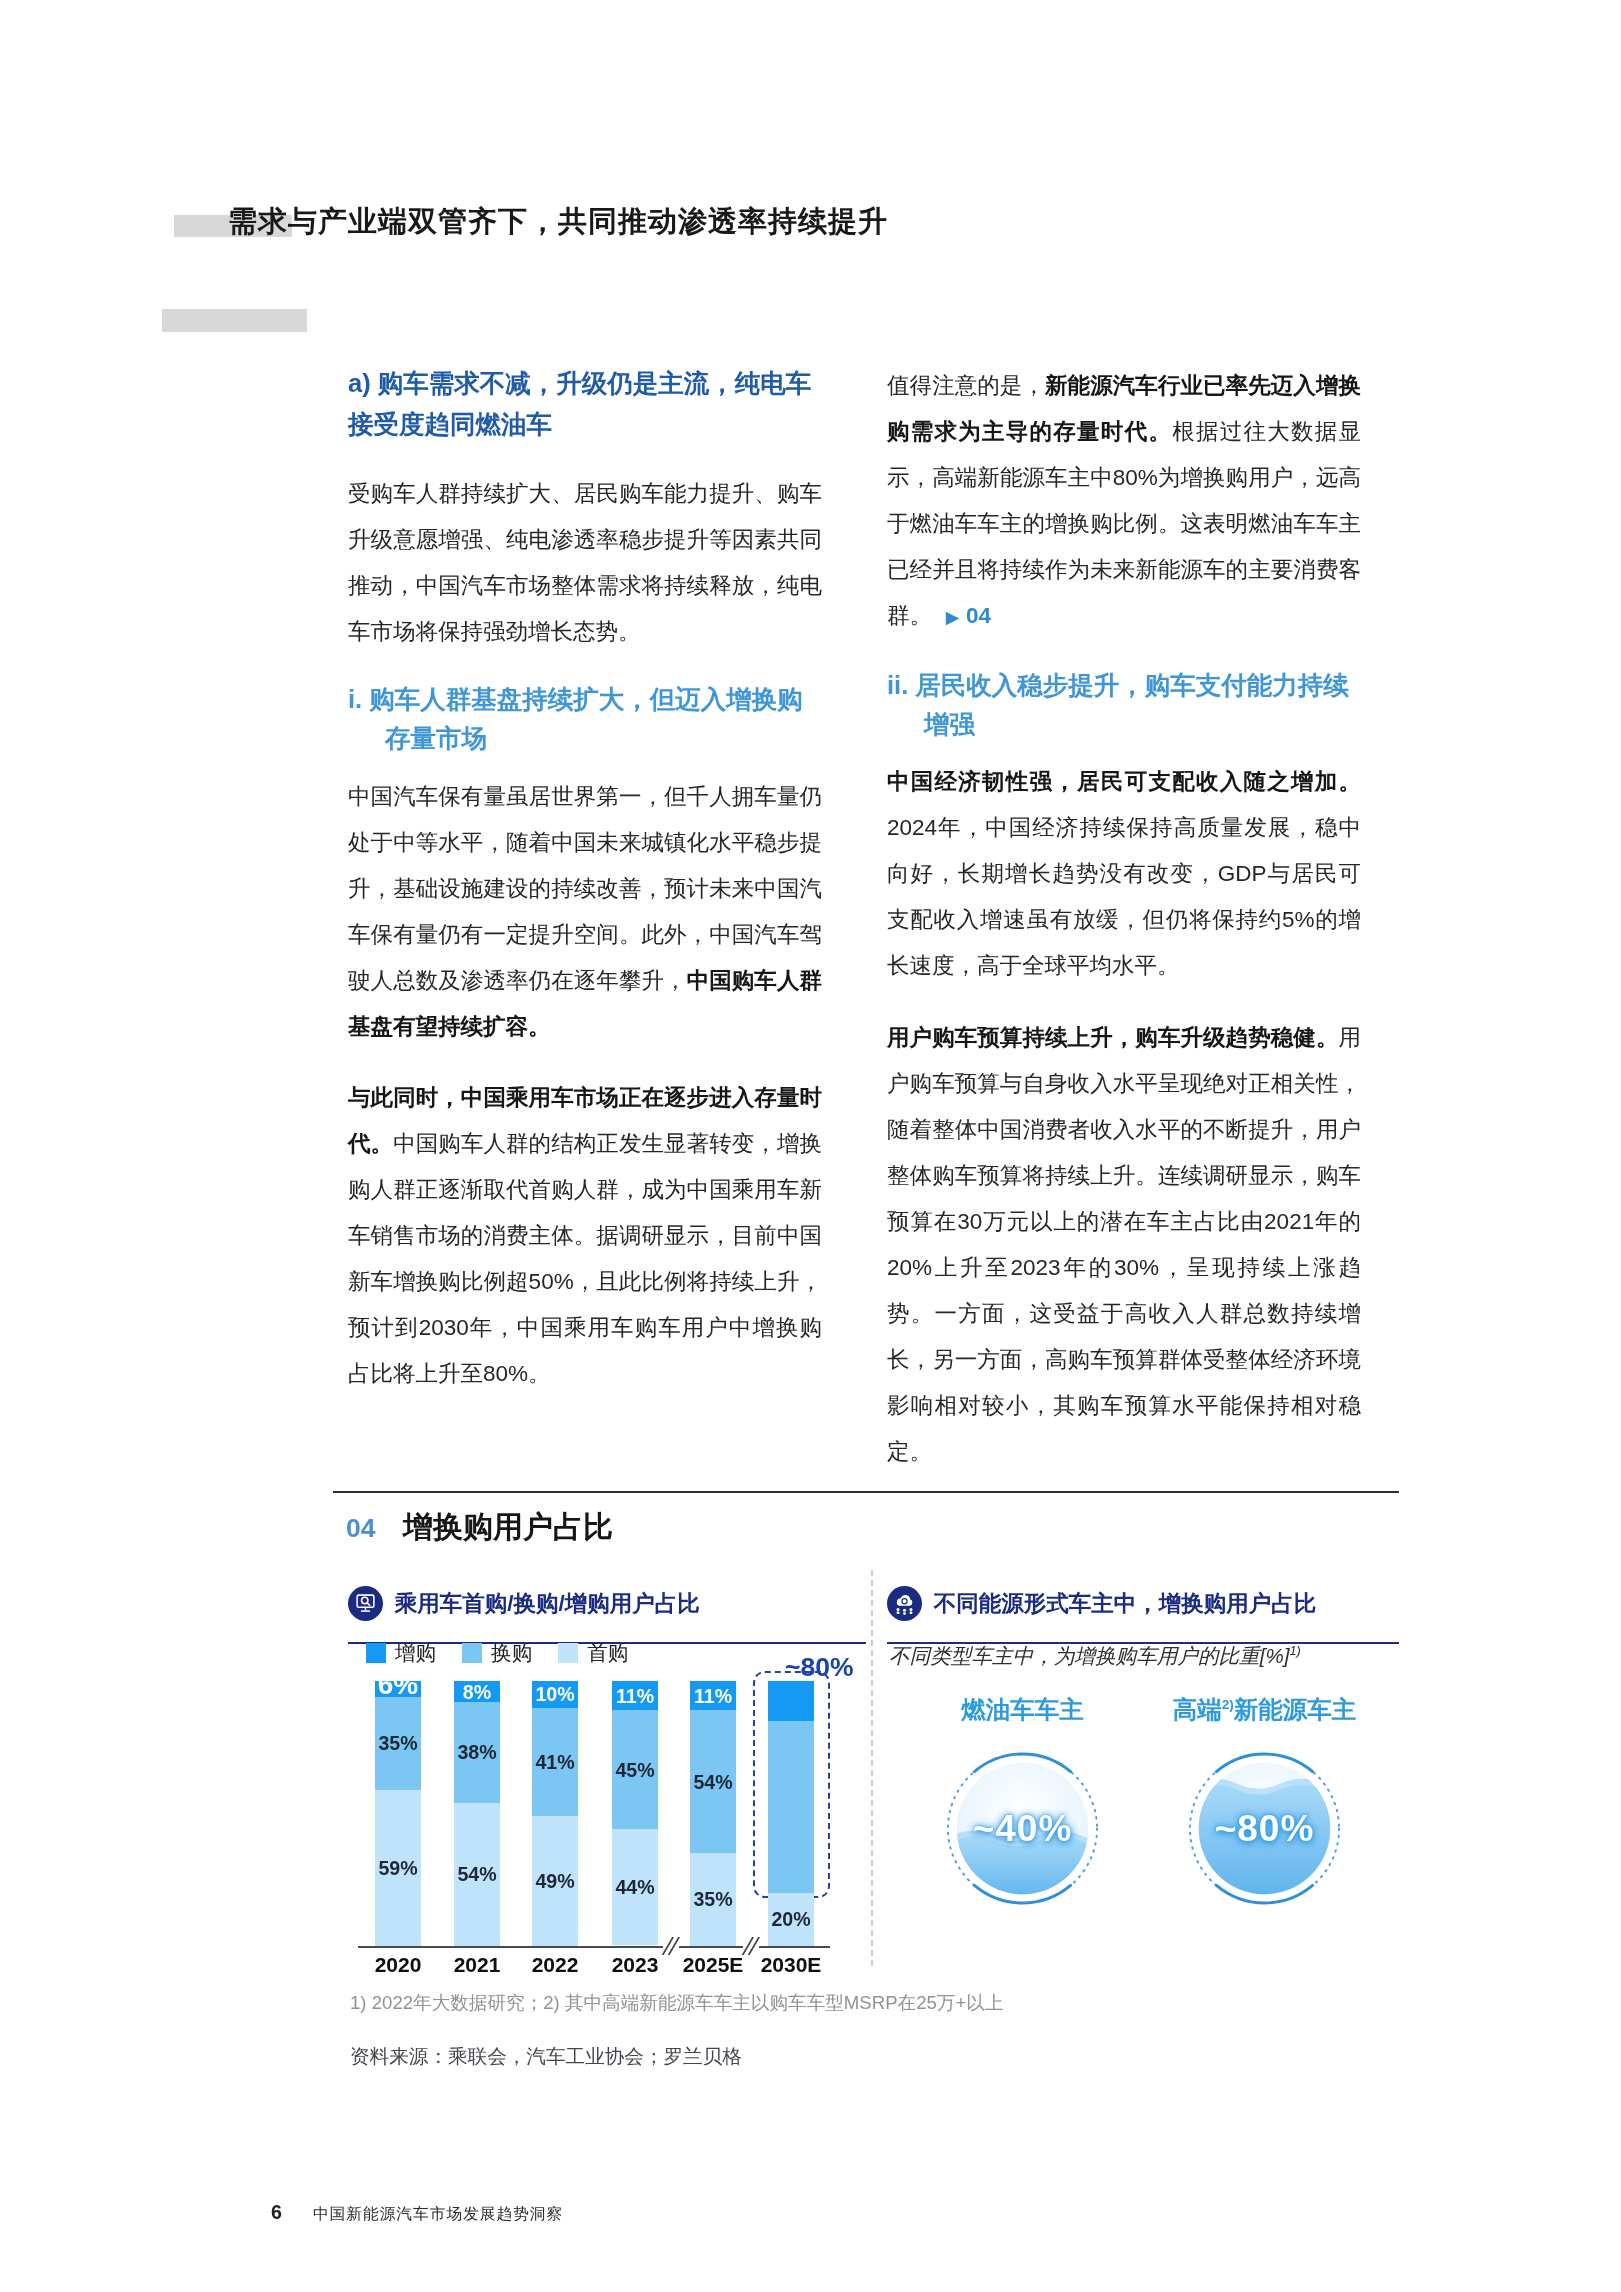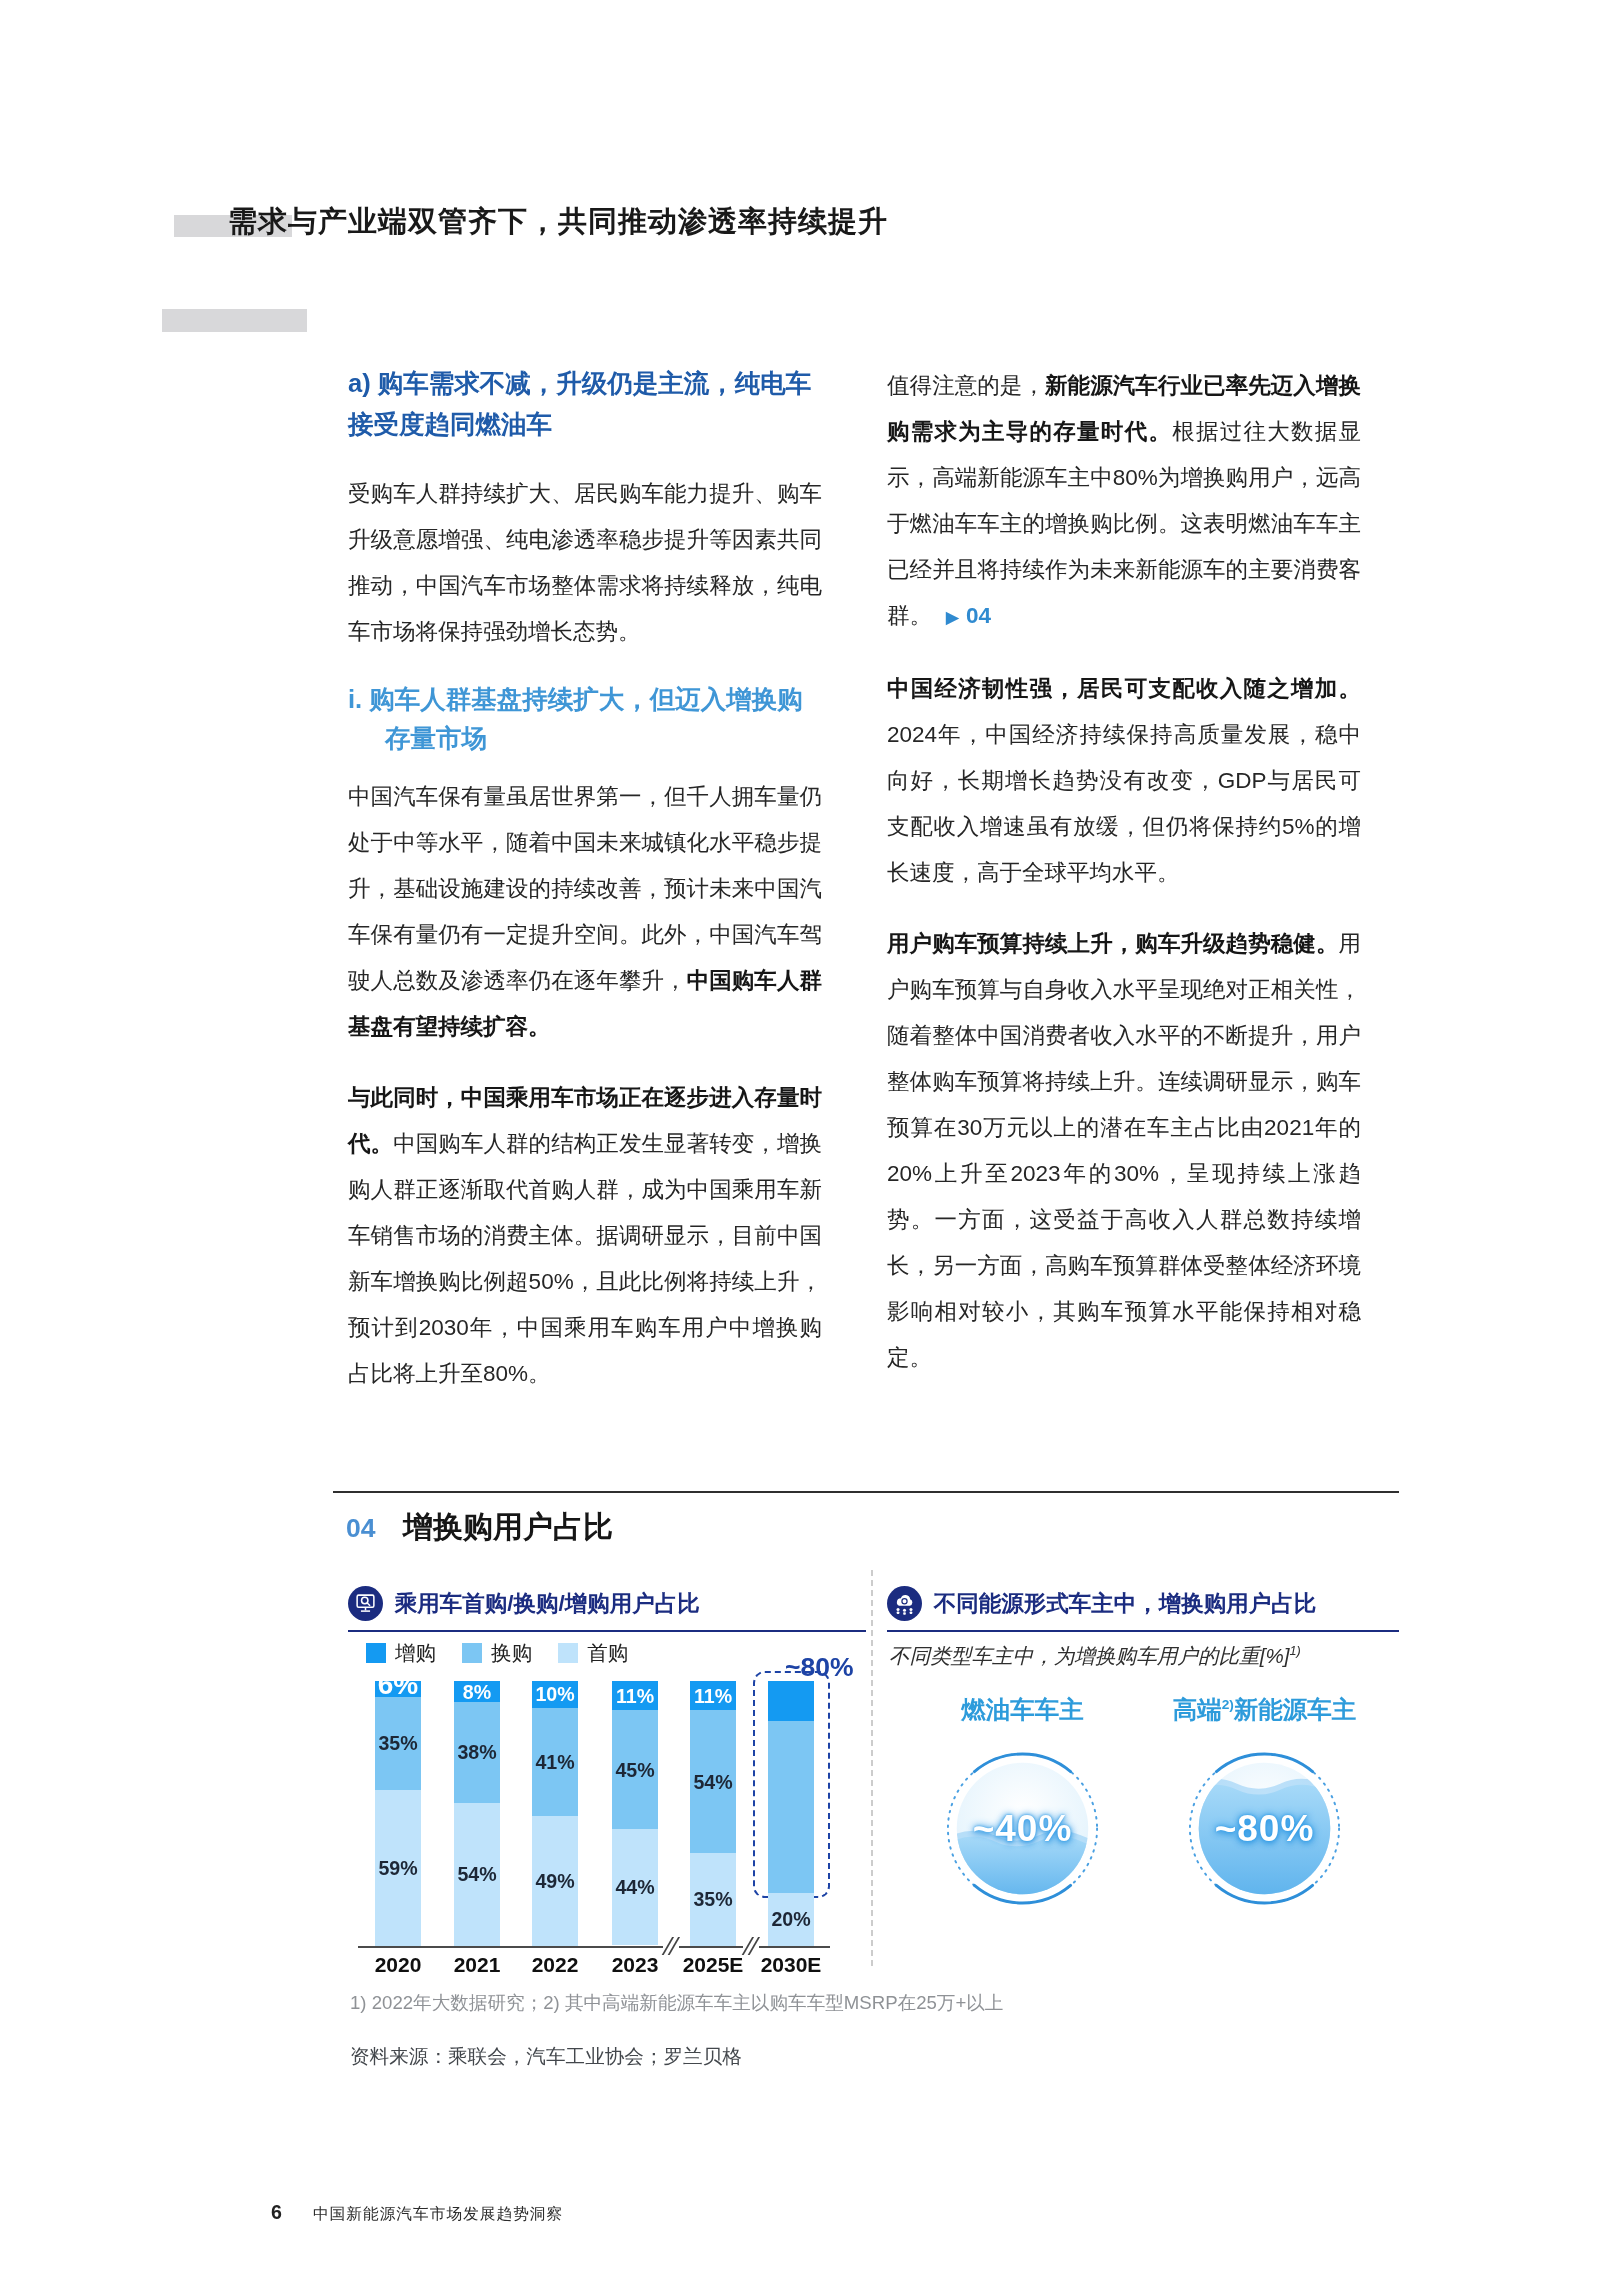--- a/index.html
+++ b/index.html
@@ -20,21 +20,21 @@
   .ref{color:#2f8ad0;font-weight:700;white-space:nowrap;margin-left:13.7px;}
   .ref-arrow{font-size:17.6px;margin-right:6.9px;}
   .fig-rule{position:absolute;left:333px;top:1491px;width:1066px;height:2px;background:#2f2f2f;}
   .fig-header{position:absolute;left:346px;top:1507px;display:flex;align-items:baseline;gap:27.4px;}
   .fig-num{font-size:26.5px;font-weight:700;color:#4a8fd2;}
   .fig-title{font-size:30px;font-weight:700;color:#161616;}
   .chart-box{position:absolute;top:1566px;height:416px;}
   .left-box{left:348px;width:518px;}
   .right-box{left:887px;width:512px;}
   .cb-header{position:absolute;left:0;top:19.6px;right:0;display:flex;align-items:center;gap:11.8px;
-             padding-bottom:9px;border-bottom:2.9px solid #1b2c80;}
+             padding-bottom:21px;border-bottom:2.9px solid #1b2c80;}
   .cb-icon{width:35px;height:35px;flex:0 0 35px;}
   .cb-icon svg{display:block;}
   .cb-title{font-size:22.5px;font-weight:700;color:#1b2c80;}
   .legend{position:absolute;left:17.6px;top:73px;display:flex;align-items:center;gap:25.5px;font-size:20.6px;color:#222;}
   .lg-item{display:flex;align-items:center;gap:8.8px;}
   .sw{display:inline-block;width:20.6px;height:20.6px;}
   .plot{position:absolute;left:0;top:115px;width:518px;height:304px;}
   .seg{position:absolute;}
   .seg-label{position:absolute;transform:translate(-50%,-50%);font-size:19.6px;font-weight:700;white-space:nowrap;}
   .seg-label.on-dark{color:#ffffff;}
@@ -81,20 +81,21 @@
   <div class="col col-left">
     <h2 class="h-a">a) 购车需求不减，升级仍是主流，纯电车接受度趋同燃油车</h2>
     <p class="body"><span>受购车人群持续扩大、居民购车能力提升、购车升级意愿增强、纯电渗透率稳步提升等因素共同推动，中国汽车市场整体需求将持续释放，纯电车市场将保持强劲增长态势。</span></p>
     <h3 class="sub-heading"><span>i.</span> <span>购车人群基盘持续扩大，但迈入增换购存量市场</span></h3>
     <p class="body"><span>中国汽车保有量虽居世界第一，但千人拥车量仍处于中等水平，随着中国未来城镇化水平稳步提升，基础设施建设的持续改善，预计未来中国汽车保有量仍有一定提升空间。此外，中国汽车驾驶人总数及渗透率仍在逐年攀升，</span><b>中国购车人群基盘有望持续扩容。</b></p>
     <p class="body"><b>与此同时，中国乘用车市场正在逐步进入存量时代。</b><span>中国购车人群的结构正发生显著转变，增换购人群正逐渐取代首购人群，成为中国乘用车新车销售市场的消费主体。据调研显示，目前中国新车增换购比例超50%，且此比例将持续上升，预计到2030年，中国乘用车购车用户中增换购占比将上升至80%。</span></p>
   </div>
 
   <div class="col col-right">
     <p class="body"><span>值得注意的是，</span><b>新能源汽车行业已率先迈入增换购需求为主导的存量时代。</b><span>根据过往大数据显示，高端新能源车主中80%为增换购用户，远高于燃油车车主的增换购比例。这表明燃油车车主已经并且将持续作为未来新能源车的主要消费客群。</span><span class="ref"><span class="ref-arrow">▶</span><span>04</span></span></p>
+    <h3 class="sub-heading"><span>ii.</span> <span>居民收入稳步提升，购车支付能力持续增强</span></h3>
     <p class="body"><b>中国经济韧性强，居民可支配收入随之增加。</b><span>2024年，中国经济持续保持高质量发展，稳中向好，长期增长趋势没有改变，GDP与居民可支配收入增速虽有放缓，但仍将保持约5%的增长速度，高于全球平均水平。</span></p>
     <p class="body"><b>用户购车预算持续上升，购车升级趋势稳健。</b><span>用户购车预算与自身收入水平呈现绝对正相关性，随着整体中国消费者收入水平的不断提升，用户整体购车预算将持续上升。连续调研显示，购车预算在30万元以上的潜在车主占比由2021年的20%上升至2023年的30%，呈现持续上涨趋势。一方面，这受益于高收入人群总数持续增长，另一方面，高购车预算群体受整体经济环境影响相对较小，其购车预算水平能保持相对稳定。</span></p>
   </div>
 
   <div class="fig-rule"></div>
   <div class="fig-header">
     <span class="fig-num">04</span>
     <span class="fig-title">增换购用户占比</span>
   </div>
 

